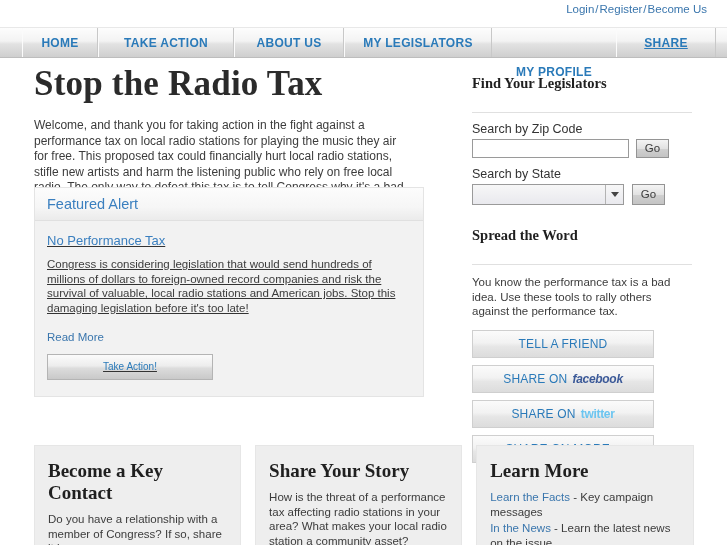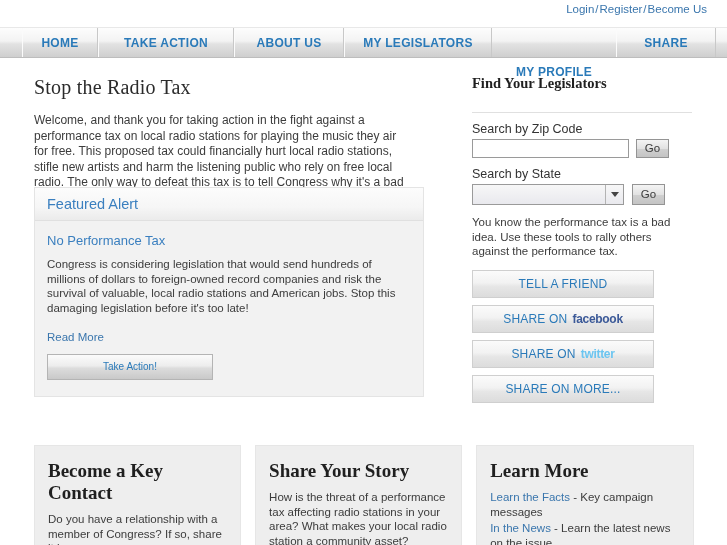--- a/index.html
+++ b/index.html
@@ -49,38 +49,38 @@
     cursor: pointer;
     white-space: nowrap;
     padding: 0 6px;
   }
   .nav-item:first-of-type { border-left: 1px solid #c8c8c8; }
   .nav-w-home   { width: 76px; }
   .nav-w-take   { width: 136px; }
   .nav-w-about  { width: 110px; }
   .nav-w-leg    { width: 148px; }
   .nav-w-prof   { width: 124px; margin-top: 44px; }
-  .nav-w-share  { width: 100px; }
+  .nav-w-share  { width: 100px; text-decoration: underline; }
   .nav-tail { flex: 1 1 auto; }
 
   
   .content {
     position: absolute; top: 60px; left: 0; width: 727px;
   }
 
   
   .left-col {
     position: absolute; left: 34px; top: 0; width: 392px;
   }
   h1.page-title {
     font-family: "Liberation Serif", serif;
-    font-size: 20px;
-    font-weight: normal;
+    font-size: 35px;
+    font-weight: bold;
     color: #2b2b2b;
-    margin: 16px 0 14px 0;
+    margin: 4px 0 14px 0;
     letter-spacing: 0.2px;
   }
   .intro {
     font-size: 12px;
     line-height: 15.5px;
     color: #3c3c3c;
     margin: 0;
     width: 372px;
   }
 
@@ -95,21 +95,21 @@
     height: 33px;
     background: linear-gradient(to bottom, #fcfcfc 0%, #f6f6f6 60%, #ebebeb 100%);
     border-bottom: 1px solid #e0e0e0;
     display: flex; align-items: center;
     padding-left: 12px;
   }
   .alert-header-title {
     font-size: 14.5px;
     color: #3a7fbf;
   }
-  .alert-body { padding: 12px 12px 16px 12px; }
+  .alert-body { padding: 12px 12px 16px 12px; text-decoration: underline; }
   .alert-sub {
     font-size: 13px;
     color: #3a7fbf;
     margin: 0 0 9px 0;
   }
   .alert-text {
     font-size: 11.5px;
     line-height: 14.5px;
     color: #3c3c3c;
     margin: 0 0 12px 0;
@@ -213,20 +213,21 @@
     background: linear-gradient(to bottom, #fbfbfb 0%, #f2f2f2 45%, #e6e6e6 60%, #dcdcdc 100%);
     cursor: pointer;
     text-decoration: none;
     letter-spacing: 0.2px;
   }
   .brand-fb {
     font-weight: bold;
     color: #3b5998;
     margin-left: 5px;
     letter-spacing: -0.3px;
+    font-style: italic;
   }
   .brand-tw {
     font-weight: bold;
     color: #6cc5f0;
     margin-left: 5px;
     letter-spacing: -0.3px;
   }
 
   
   .bottom-row {
@@ -327,20 +328,21 @@
       <div class="field-row">
         <div class="state-select">
           <span style="font-size:11.5px;padding-left:4px;color:#333;"></span>
           <span class="select-arrow-box">
             <span class="tri-down"></span>
           </span>
         </div>
         <div class="go-btn go-btn-2">Go</div>
       </div>
 
+      <h2 class="side-heading" style="margin-top:22px;">Spread the Word</h2>
       <p class="spread-text">You know the performance tax is a bad idea. Use these tools to rally others against the performance tax.</p>
 
       <a class="share-btn" href="#">
         <span>TELL A FRIEND</span>
       </a>
       <a class="share-btn" href="#">
         <span>SHARE ON</span>
         <span class="brand-fb">facebook</span>
       </a>
       <a class="share-btn" href="#">

